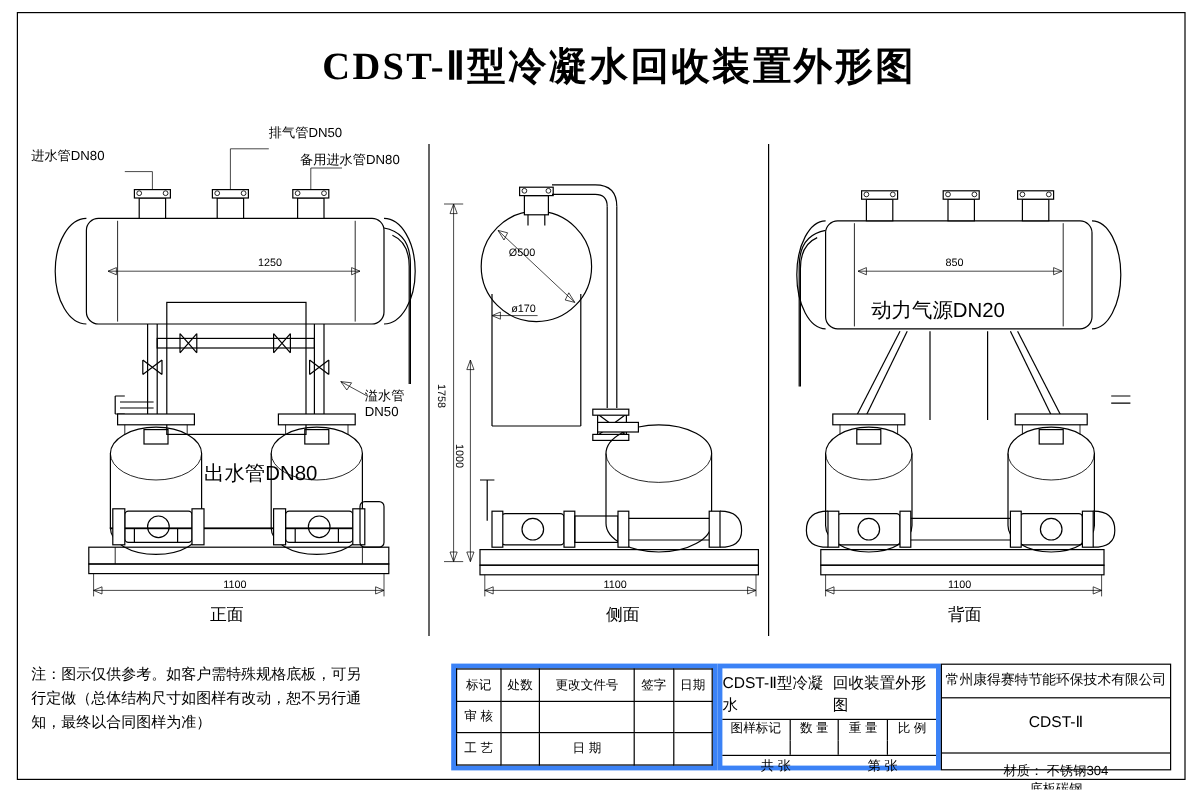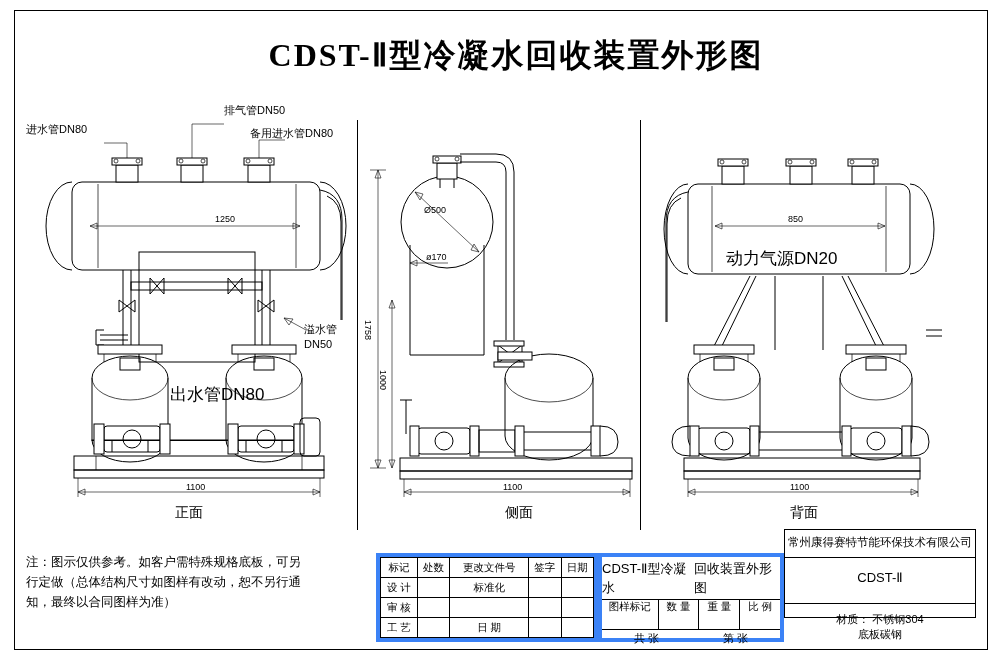--- a/index.html
+++ b/index.html
@@ -347,27 +347,20 @@
     <table class="tbl">
       <tbody>
           <tr>
         <td>标记</td>
         <td>处数</td>
         <td>更改文件号</td>
         <td>签字</td>
         <td>日期</td>
       </tr>
       <tr>
-        <td>设 计</td>
-        <td></td>
-        <td>标准化</td>
-        <td></td>
-        <td></td>
-      </tr>
-      <tr>
         <td>审 核</td>
         <td></td>
         <td></td>
         <td></td>
         <td></td>
       </tr>
       <tr>
         <td>工 艺</td>
         <td></td>
         <td>日 期</td>
@@ -394,20 +387,20 @@
       <div style="flex:1;border-right:1px solid #000;"></div>
       <div style="flex:1;border-right:1px solid #000;"></div>
       <div style="flex:1;"></div>
     </div>
     <div style="display:flex;height:17px;align-items:center;">
       <div style="flex:1;font-size:11px;text-align:center;">共    张</div>
       <div style="flex:1;font-size:11px;text-align:center;">第    张</div>
     </div>
   </div>
 
-  <div class="tb3" style="left:784px;top:529px;width:192px;height:89px;">
+  <div class="tb3" style="left:784px;top:553px;width:192px;height:89px;">
     <div class="co" style="border-bottom:1px solid #000;height:22px;">常州康得赛特节能环保技术有限公司</div>
     <div class="cm" style="border-bottom:1px solid #000;height:33px;">CDST-Ⅱ</div>
     <div class="cs">材质：   不锈钢304</div>
     <div class="cs" style="padding-top:0;">底板碳钢</div>
   </div>
 
 </div>
 
 </body></html>

